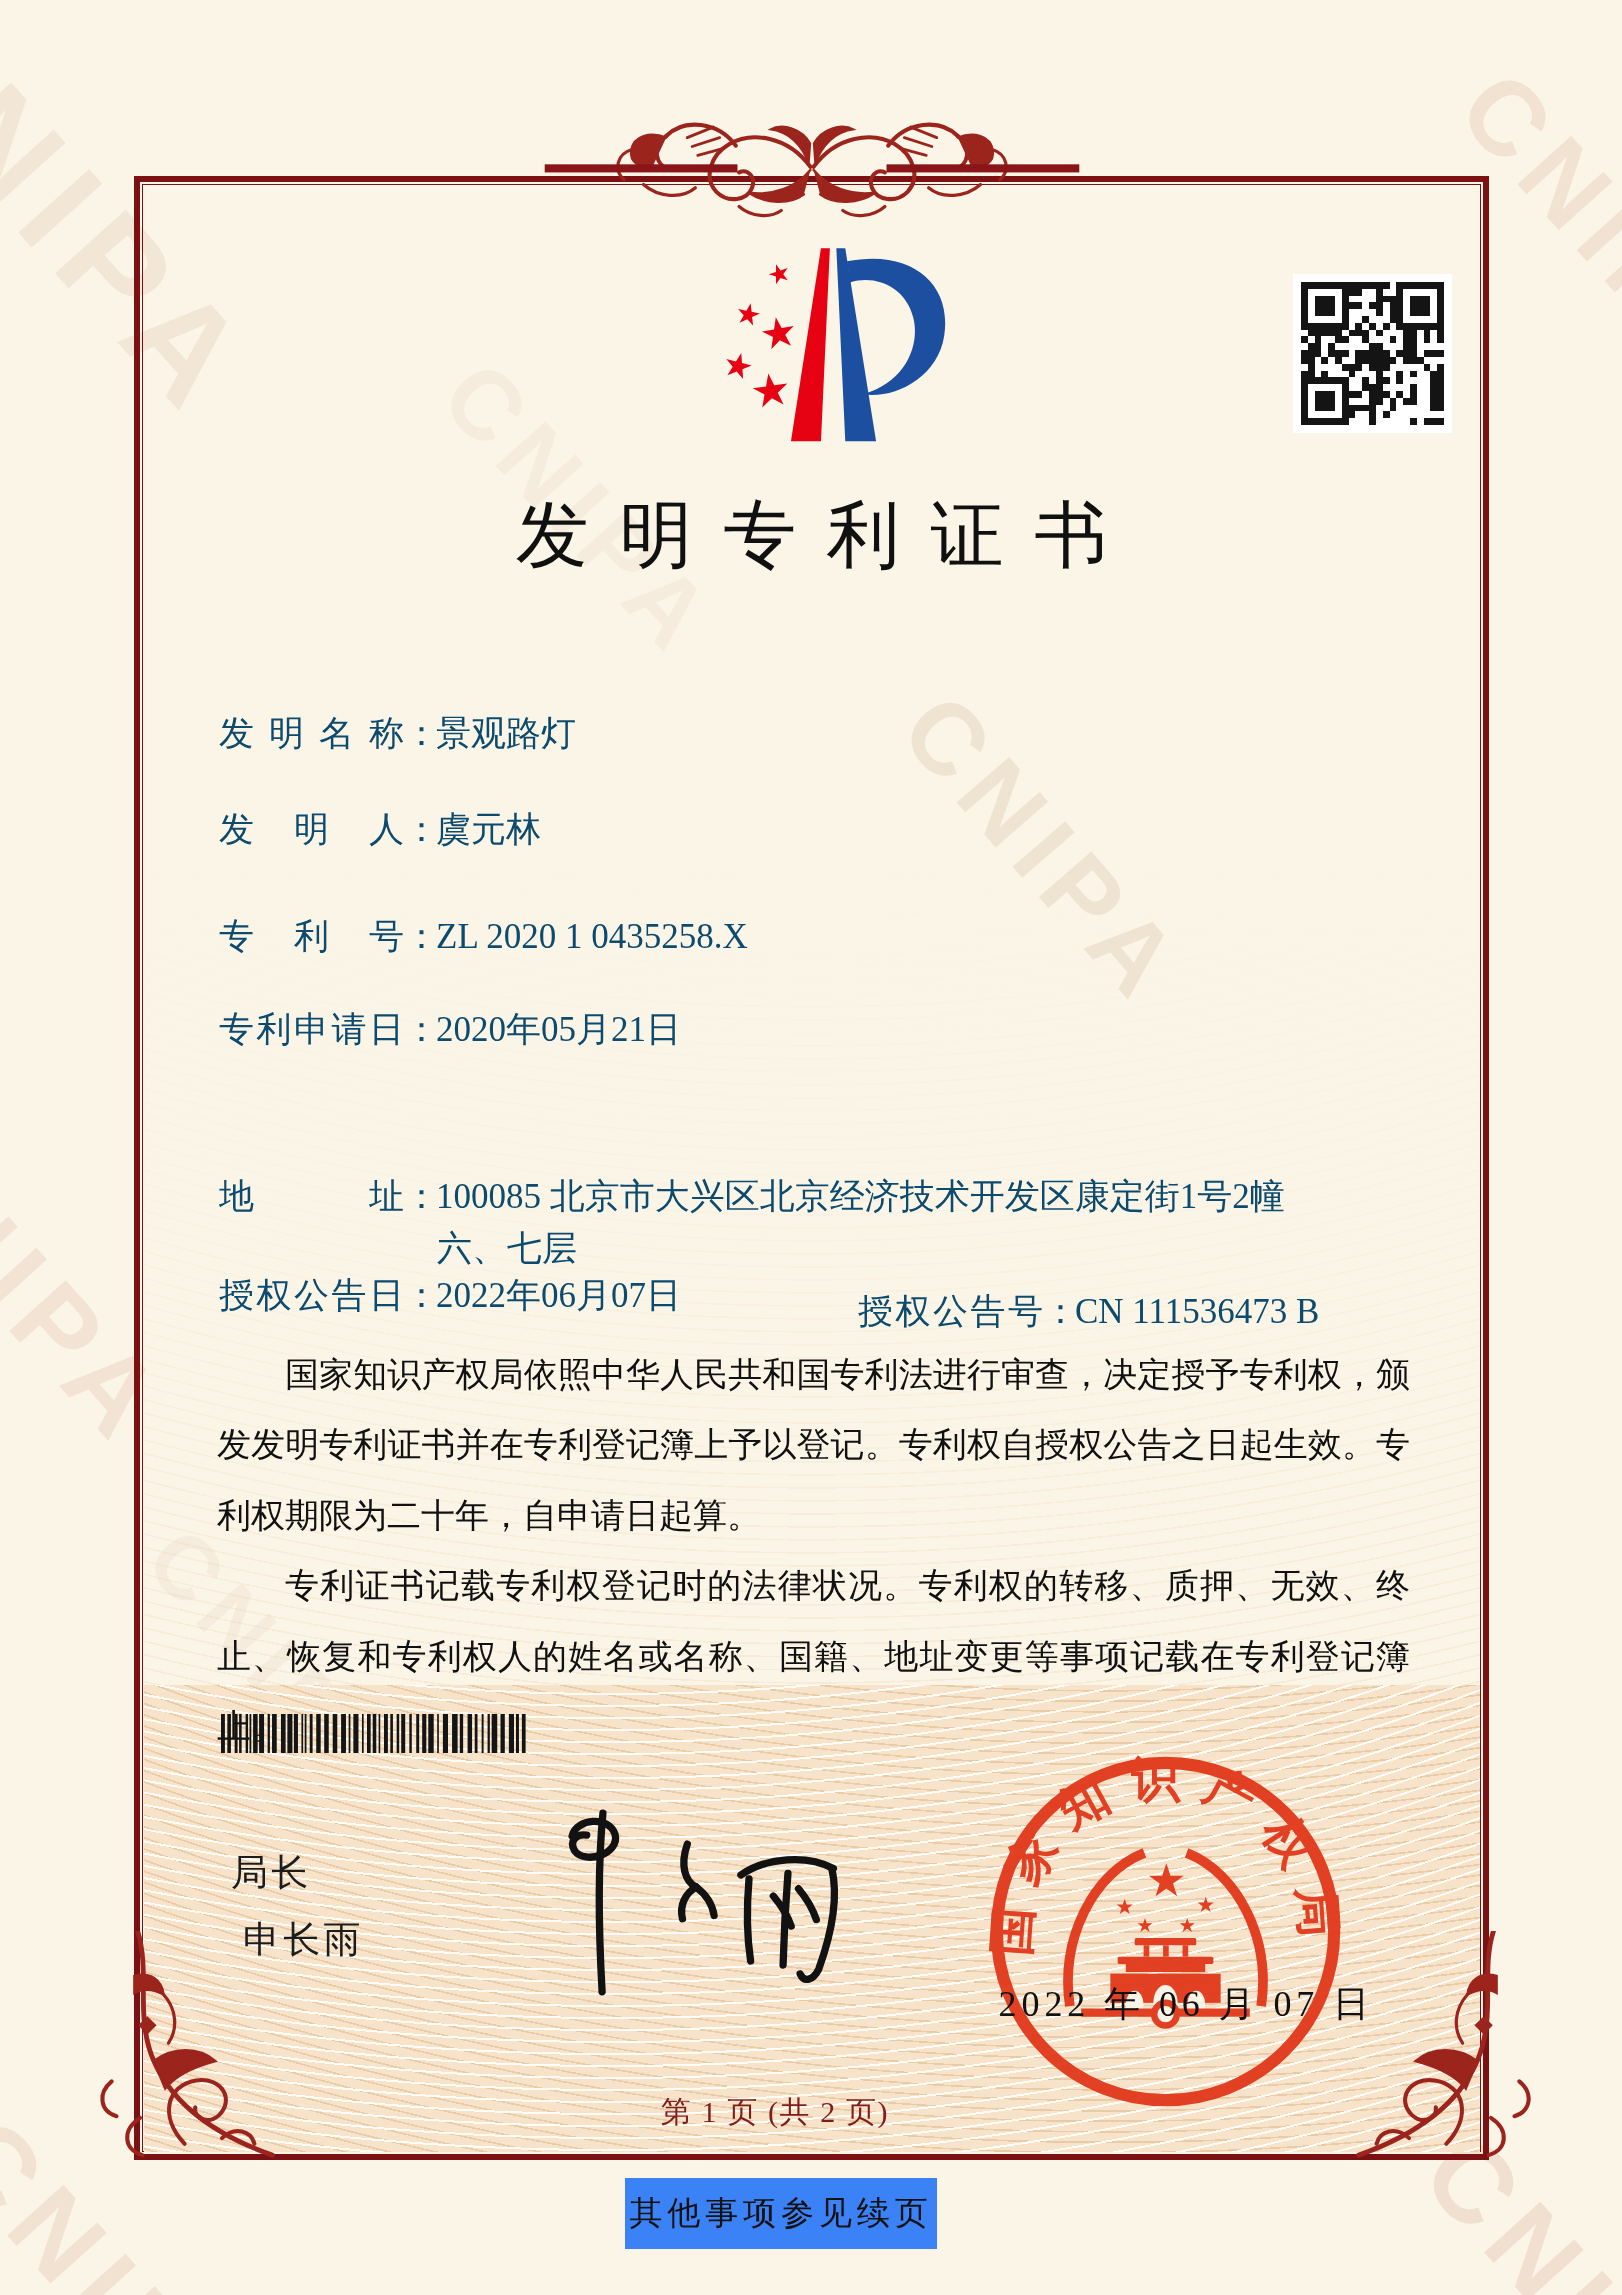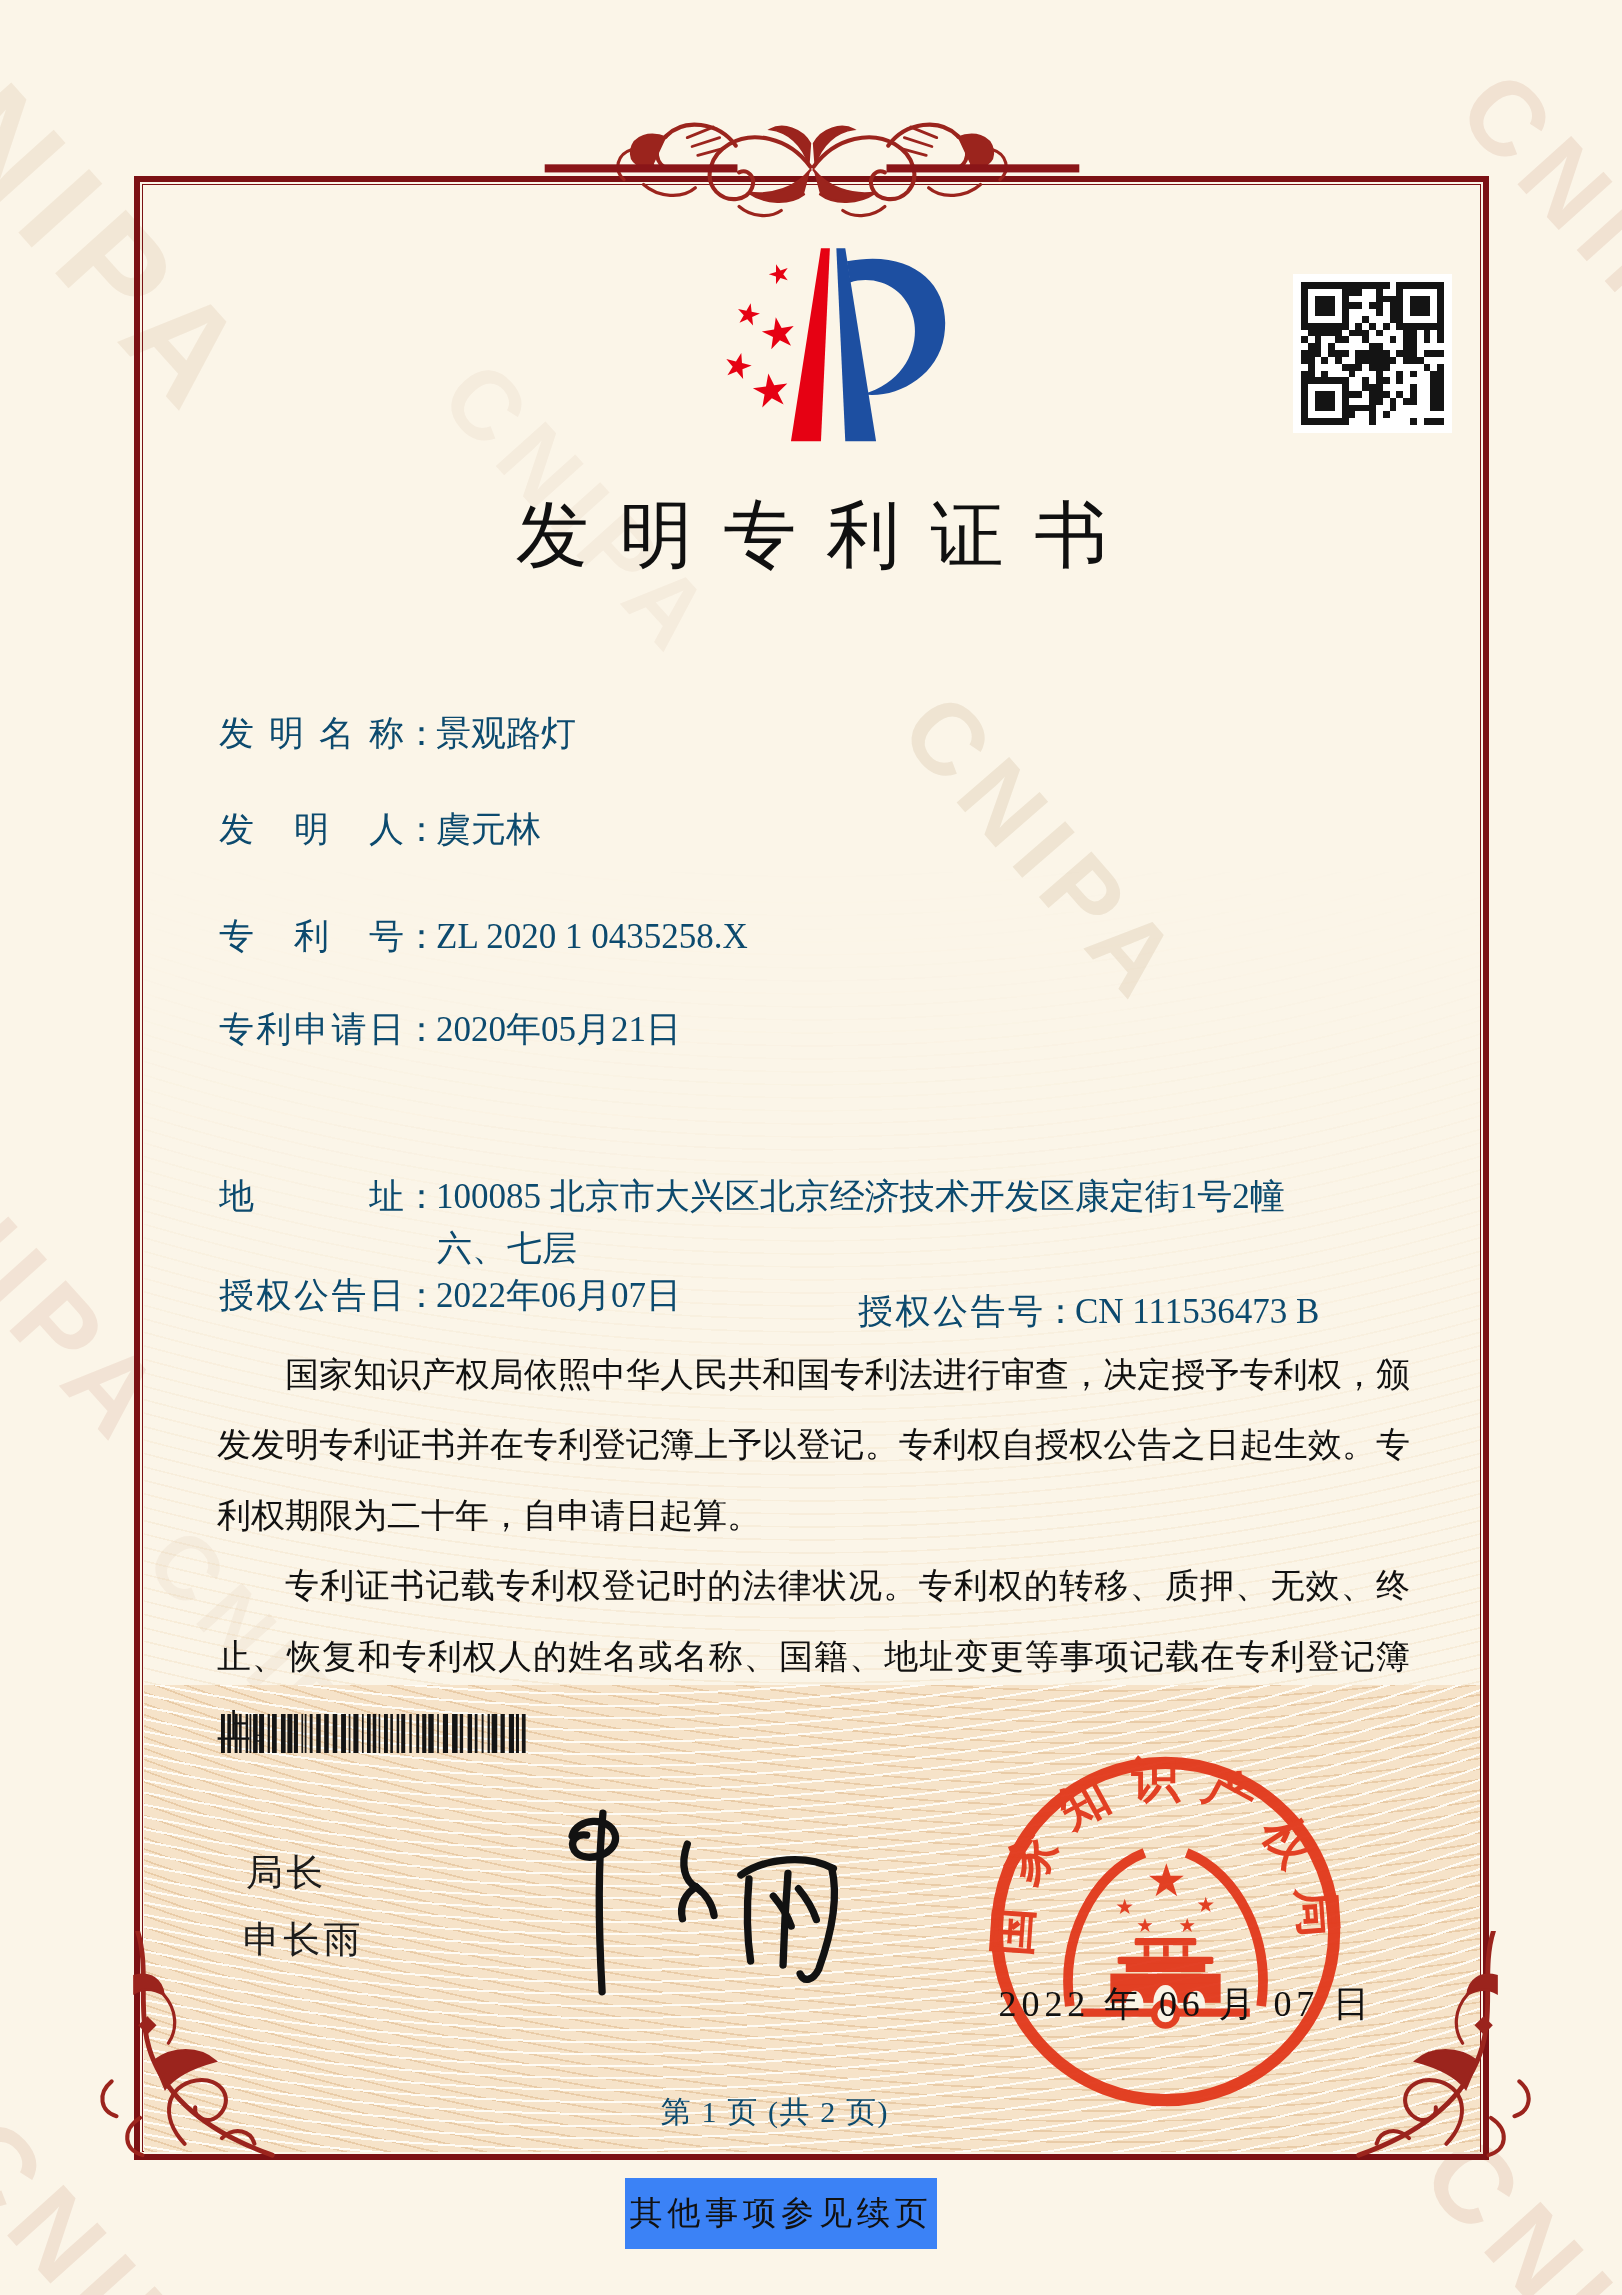--- a/index.html
+++ b/index.html
@@ -92,35 +92,35 @@
   .body-text {
     position:absolute; left:217px; top:1340px; width:1193px; z-index:5;
     font-size:34px; line-height:2.07; text-align:justify; color:#111;
   }
   .body-text p { text-indent:2em; margin:0; }
 
   
   .barcode { position:absolute; left:221px; top:1714px; z-index:5; }
 
   
-  .director-title { position:absolute; left:246px; top:1848px; font-size:37px; z-index:5; letter-spacing:3.2px;}
+  .director-title { position:absolute; left:231px; top:1848px; font-size:37px; z-index:5; letter-spacing:3.2px;}
   .director-name  { position:absolute; left:243px; top:1915px; font-size:37px; z-index:5; letter-spacing:3.2px;font-family:Liberation Serif, serif;}
   .signature { position:absolute; left:426px; top:1797px; z-index:5; }
 
   
   .seal { position:absolute; left:979px; top:1745px; z-index:6; opacity:.96; }
   .seal-date {
     position:absolute; left:993px; top:1980px; width:381px; z-index:7;
     font-size:36px; letter-spacing:4.9px; color:#111; white-space:nowrap;text-align:right;
   }
 
   
   .page-info {
     position:absolute; left:134px; top:2092px; width:1282px; text-align:center;
-    font-size:30px; color:#0c4a6e; z-index:5; letter-spacing:1.6px;
+    font-size:30px; color:#7f1d1d; z-index:5; letter-spacing:1.6px;
   }
   .cont-note {
     position:absolute; left:625px; top:2178px; width:312px; height:71px;
     background:#3b82f6; z-index:5; text-align:center; line-height:71px;
     font-size:33px; letter-spacing:4.9px; color:#111;
   }
 </style>
 </head>
 <body>
 

